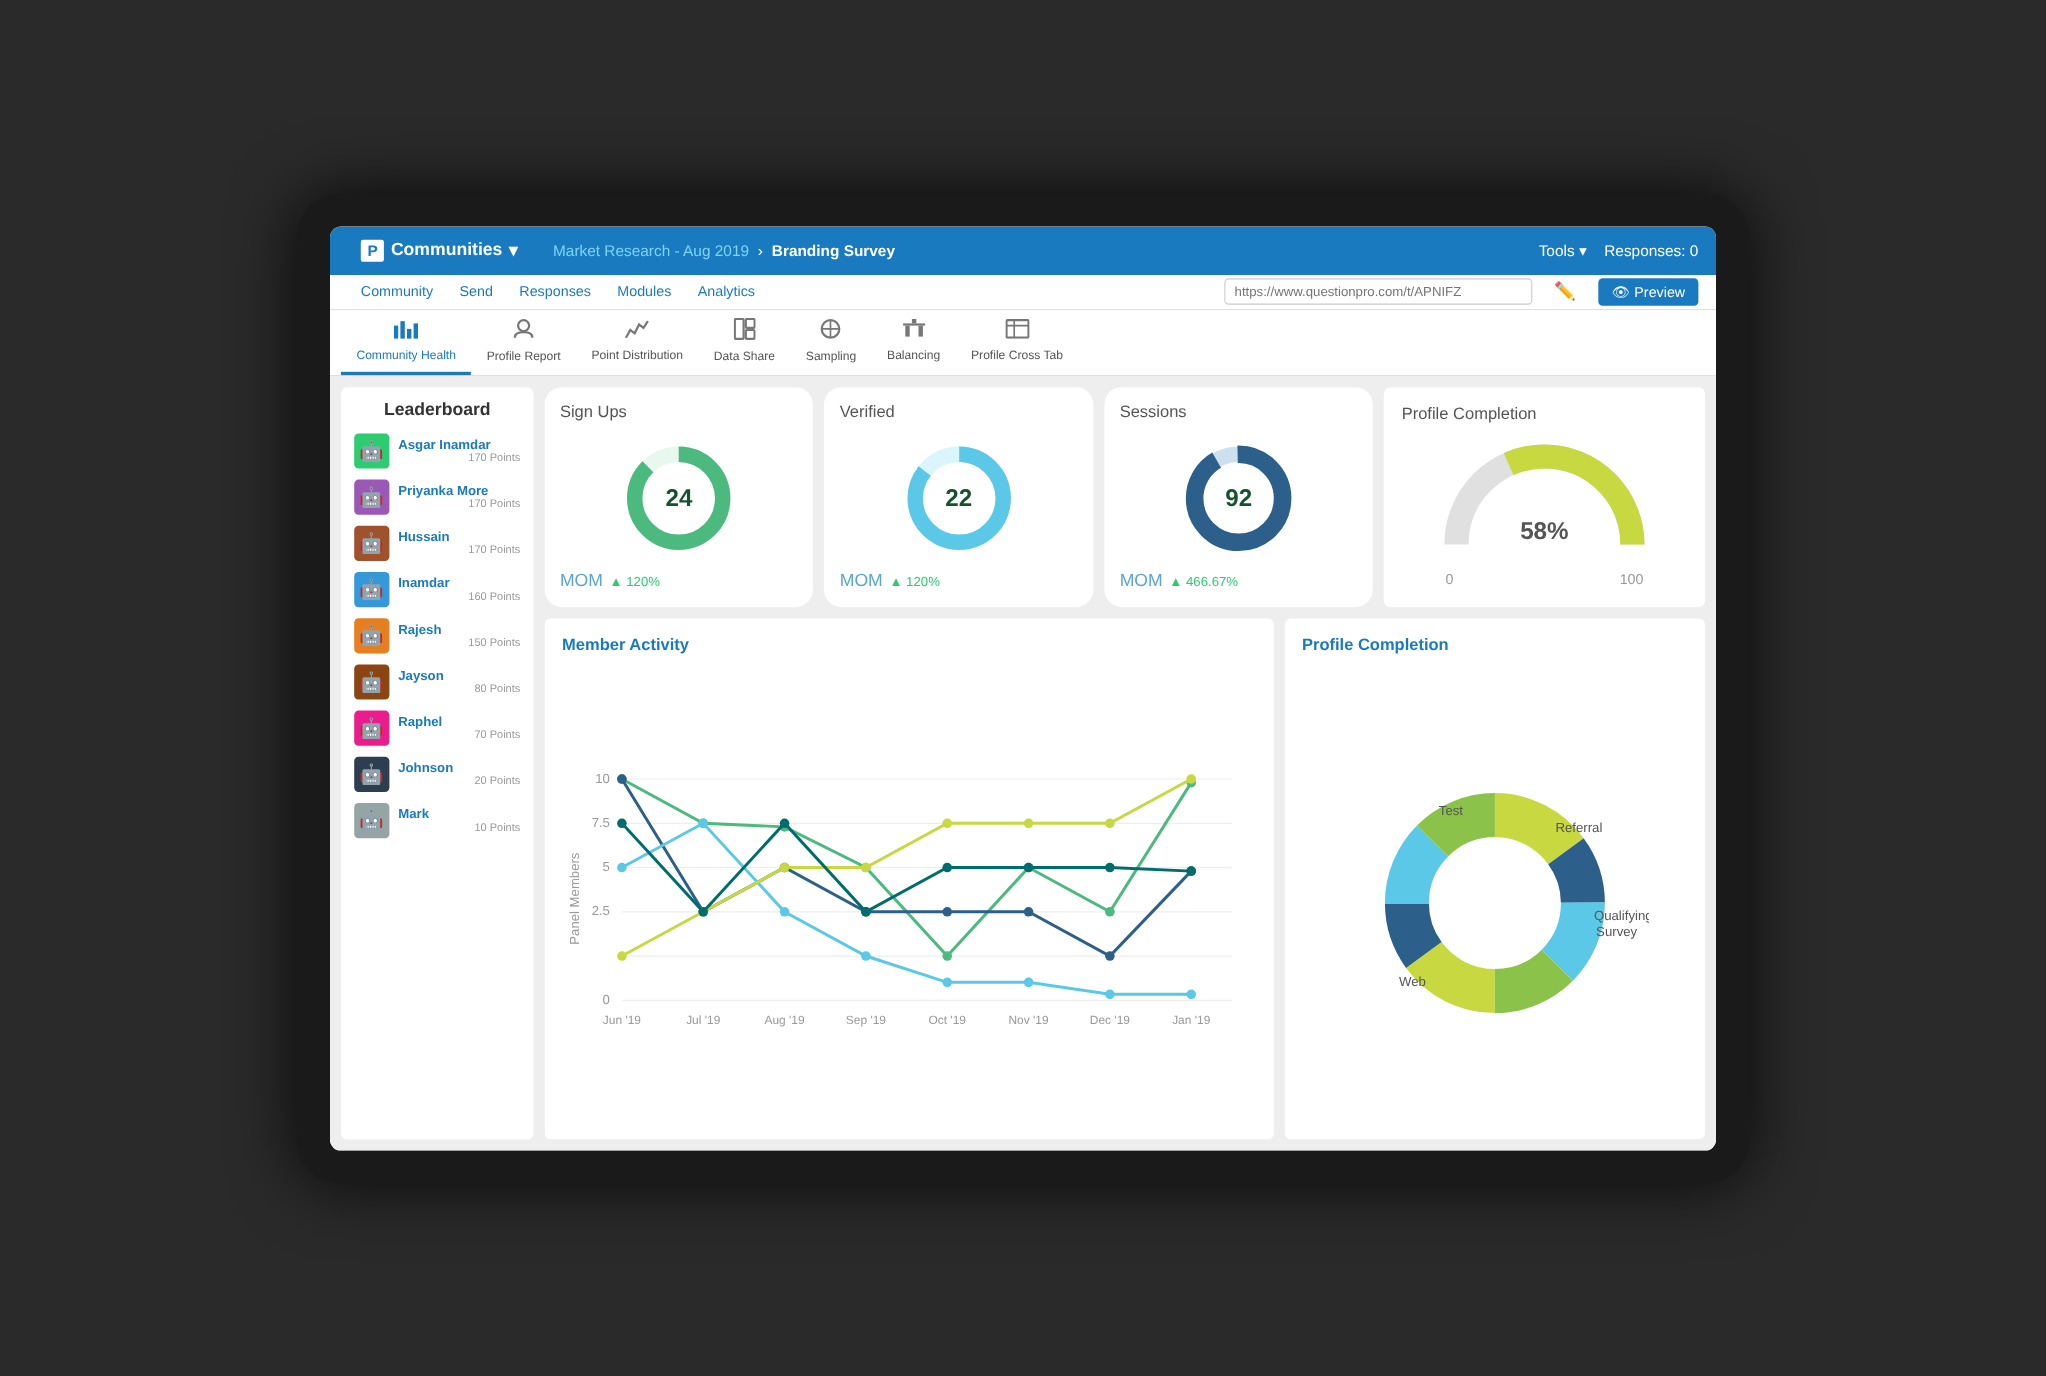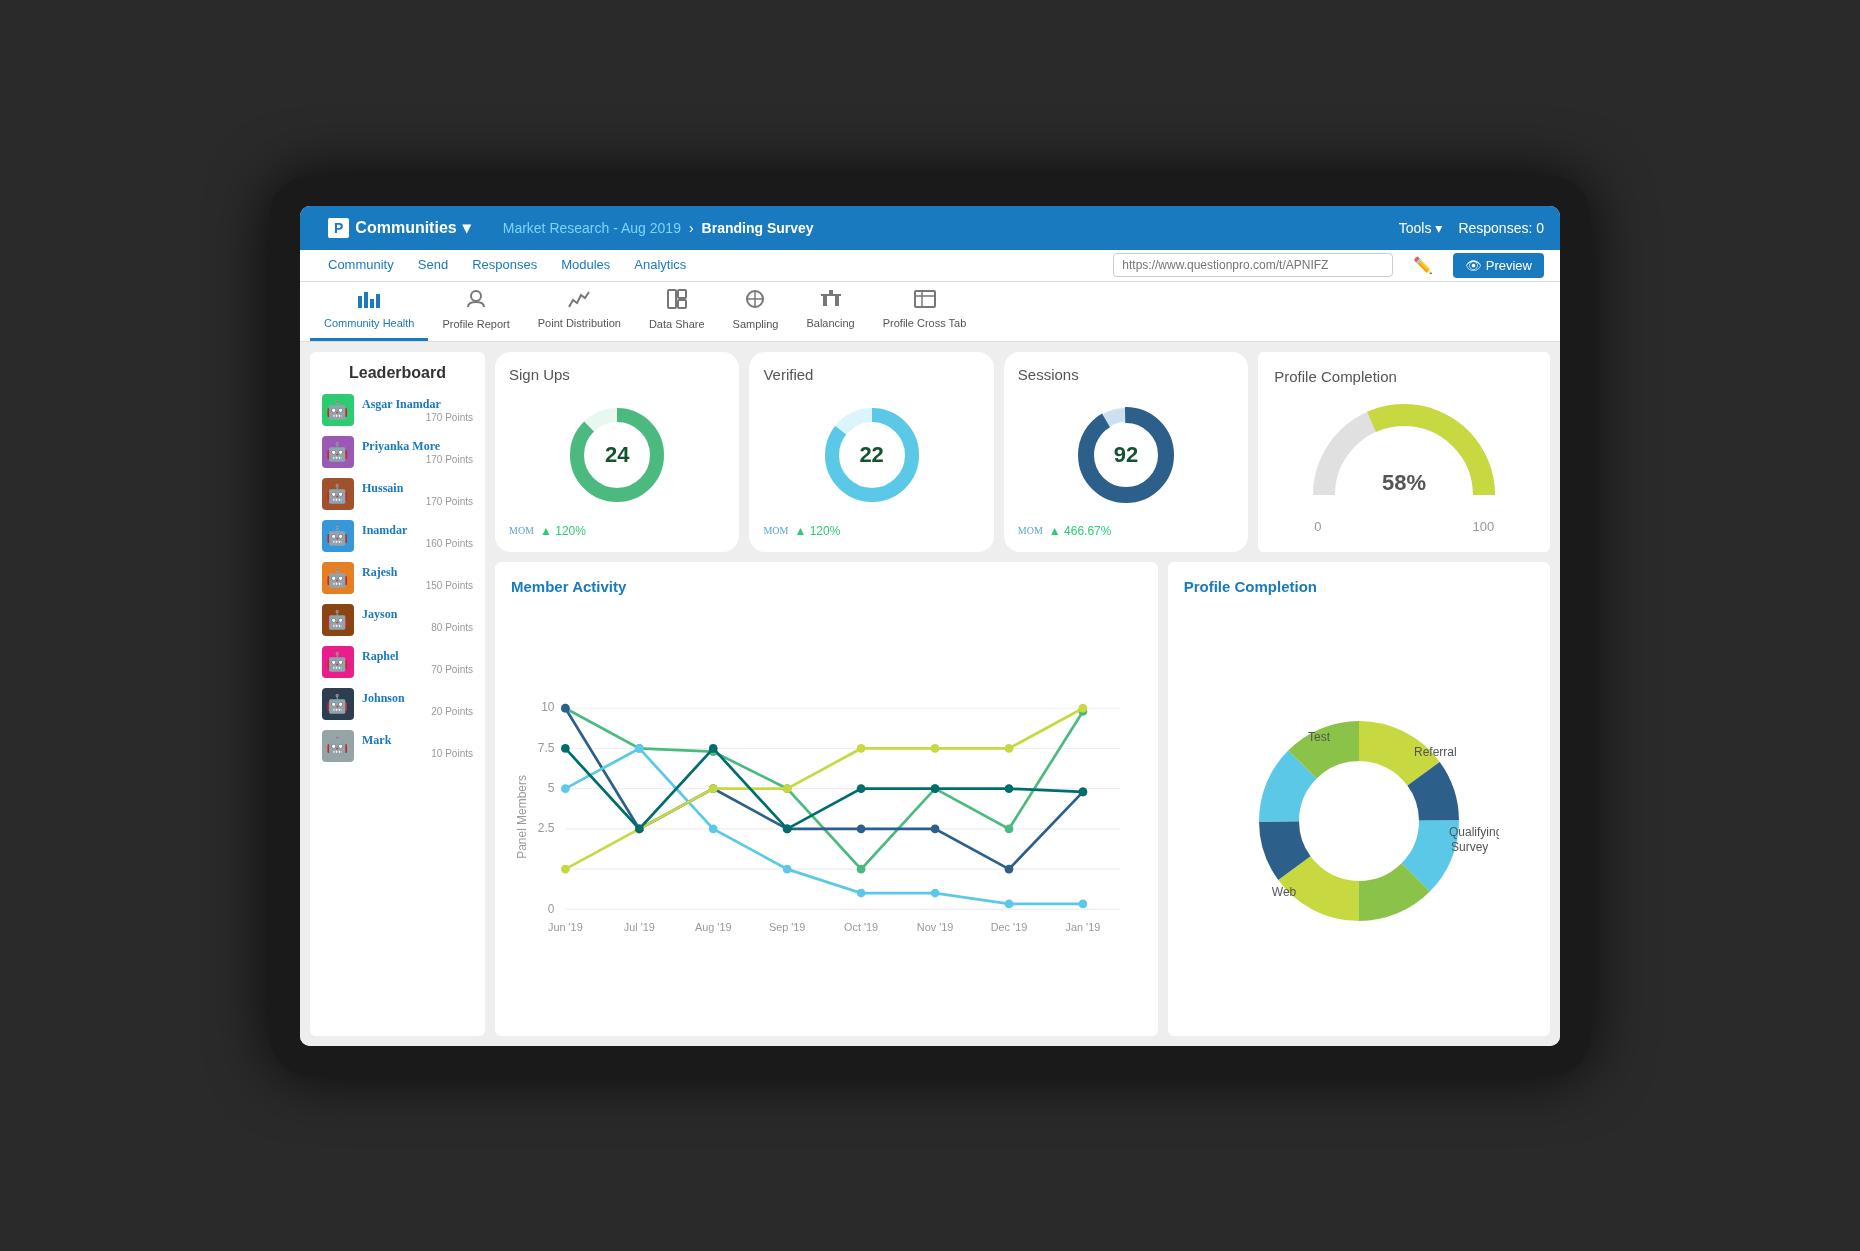--- a/index.html
+++ b/index.html
@@ -214,21 +214,20 @@
       font-size: 18px;
       flex-shrink: 0;
     }
     .leader-info {
       flex: 1;
     }
     .leader-name {
       font-size: 12px;
       color: #1a7abf;
       font-weight: bold;
-      font-family: Liberation Serif, serif;
     }
     .leader-points {
       font-size: 10px;
       color: #999;
       text-align: right;
     }
     
     .right-panel {
       flex: 1;
       display: flex;
@@ -273,23 +272,22 @@
       font-weight: bold;
     }
     .stat-footer {
       display: flex;
       align-items: center;
       gap: 6px;
       margin-top: 4px;
     }
     .mom-link {
       color: #5ba5d1;
-      font-size: 10px;
+      font-size: 16px;
       text-decoration: none;
-      font-family: Liberation Serif, serif;
     }
     .trend-up {
       color: #2ecc71;
       font-size: 12px;
     }
     
     .gauge-card {
       background: white;
       border-radius: 6px;
       padding: 16px;

